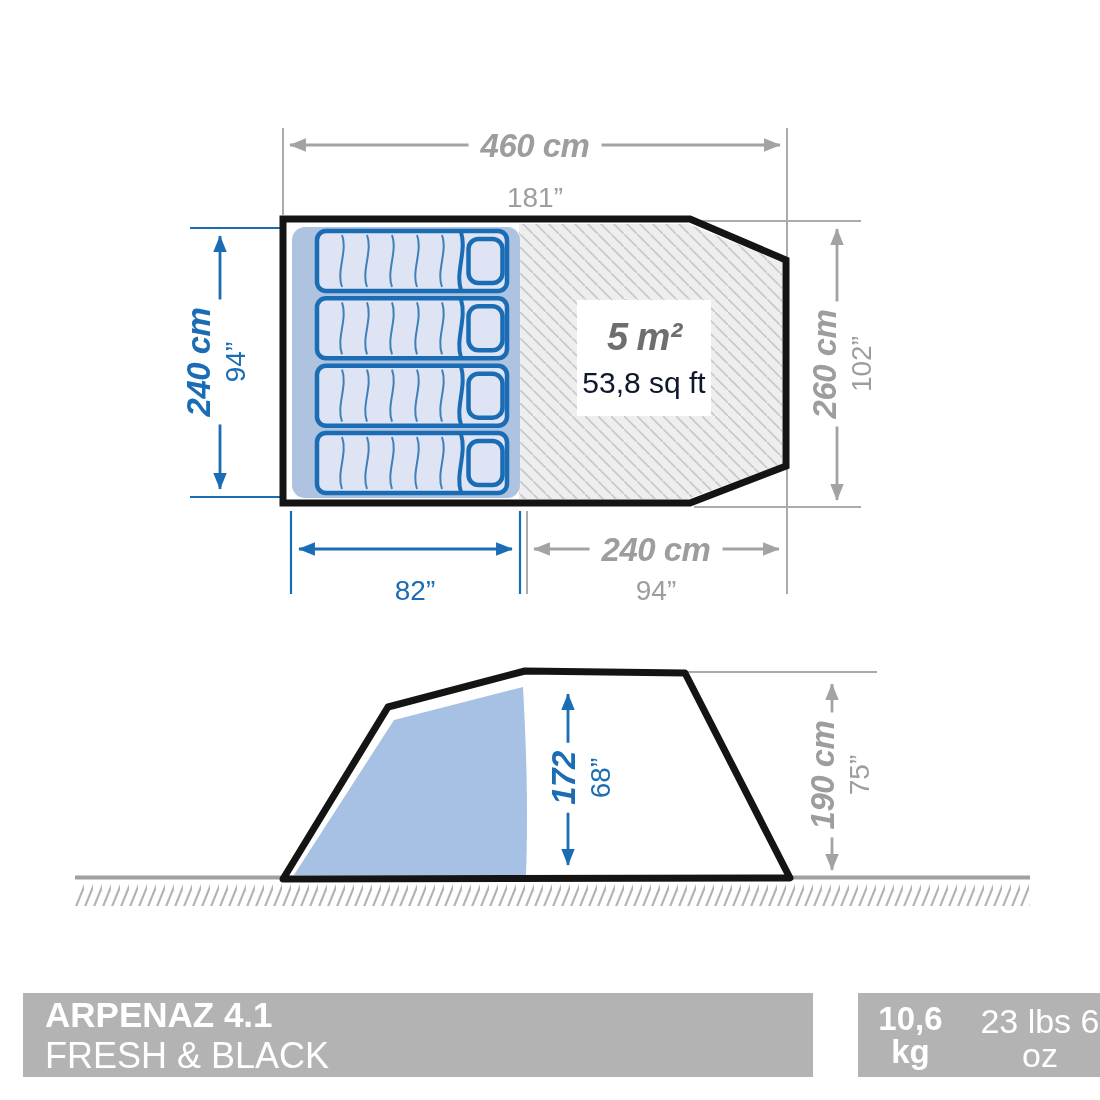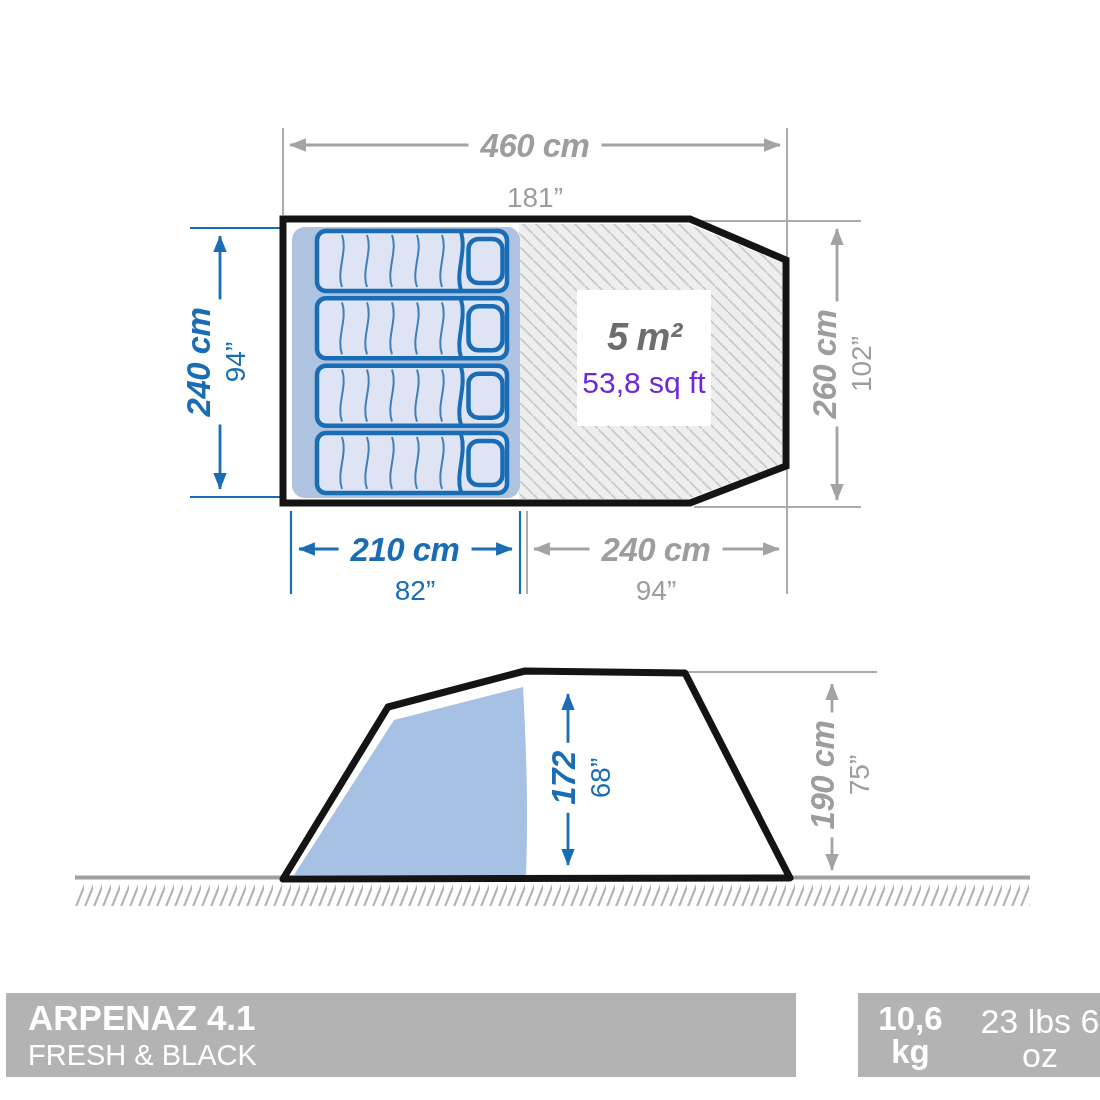--- a/index.html
+++ b/index.html
@@ -10,29 +10,29 @@
   .lbl.bg{background:#fff;padding:2px 12px;}
   .rot{position:absolute;transform:translate(-50%,-50%) rotate(-90deg);text-align:center;
        background:#fff;padding:4px 8px;white-space:nowrap;line-height:1;}
   .rot .cm{display:block;margin-bottom:7px;}
   .rot .in{display:block;}
   .cm{font-style:italic;font-weight:700;font-size:33px;letter-spacing:-0.5px;}
   .in{font-size:28px;font-weight:400;letter-spacing:0;}
   .blue{color:#1a6db4;}
   .gray{color:#9d9d9d;}
   .area-box{position:absolute;left:644px;top:358px;transform:translate(-50%,-50%);
-            width:134px;height:136px;background:#fff;display:flex;flex-direction:column;
+            width:134px;height:116px;background:#fff;display:flex;flex-direction:column;
             align-items:center;justify-content:center;gap:12px;}
   .area-m{font-size:38px;font-weight:700;font-style:italic;color:#6e6e6e;letter-spacing:-1px;line-height:1;}
-  .area-ft{font-size:30px;color:#6d28d9;line-height:1;}
+  .area-ft{font-size:30px;color:#0f172a;line-height:1;}
   .bar{position:absolute;top:993px;height:84px;background:#b3b3b3;color:#fff;box-sizing:border-box;}
-  .bar-left{left:6px;width:790px;display:flex;flex-direction:column;justify-content:center;padding-left:22px;}
+  .bar-left{left:23px;width:790px;display:flex;flex-direction:column;justify-content:center;padding-left:22px;}
   .bar-right{left:821px;width:259px;display:flex;justify-content:center;align-items:center;text-align:center;margin-left:37px;}
   .bar-title{font-size:35px;font-weight:700;line-height:1;}
-  .bar-sub{font-size:29px;font-weight:400;line-height:1;margin-top:6px;}
+  .bar-sub{font-size:36px;font-weight:400;line-height:1;margin-top:6px;}
   .bar-w1{font-size:33px;font-weight:700;line-height:1;}
   .bar-w2{font-size:34px;font-weight:400;line-height:1;margin-top:6px;}
 </style>
 </head>
 <body>
 
 <div class="canvas">
 
   <svg class="layer" width="1100" height="1100" viewBox="0 0 1100 1100">
     <defs>
@@ -122,21 +122,20 @@
   <div class="rot" style="left:842px;top:364px;">
     <span class="cm gray">260 cm</span>
     <span class="in gray">102”</span>
   </div>
 
   <div class="area-box">
     <span class="area-m">5 m²</span>
     <span class="area-ft">53,8 sq ft</span>
   </div>
 
-  <div class="lbl bg cm blue" style="left:405px;top:549px;">210 cm</div>
   <div class="lbl in blue" style="left:415px;top:591px;">82”</div>
 
   <div class="lbl bg cm gray" style="left:656px;top:549px;">240 cm</div>
   <div class="lbl in gray" style="left:656px;top:591px;">94”</div>
 
   <div class="rot" style="left:581px;top:778px;">
     <span class="cm blue">172</span>
     <span class="in blue">68”</span>
   </div>
 

